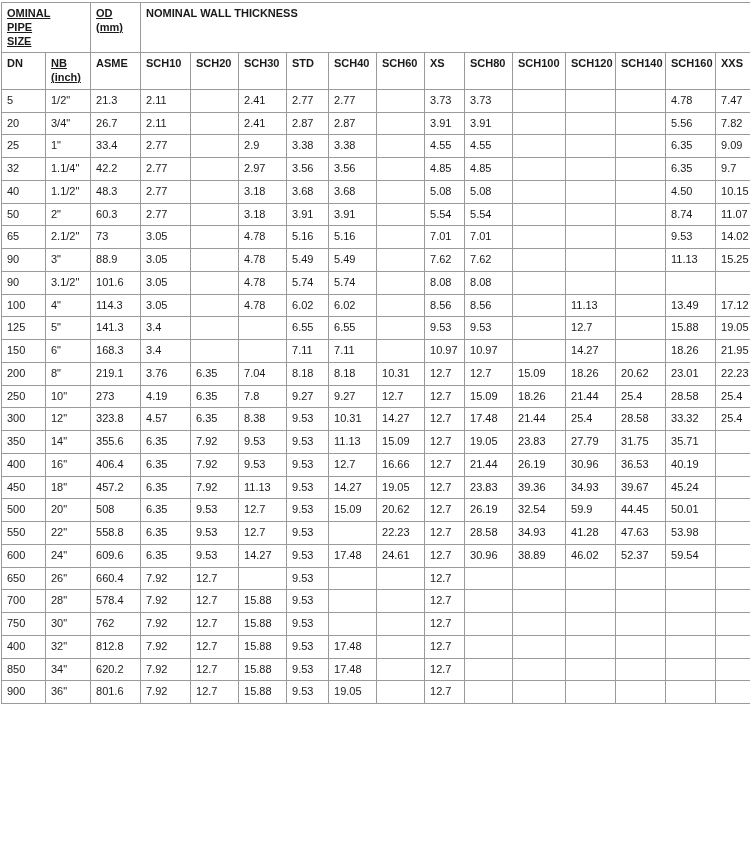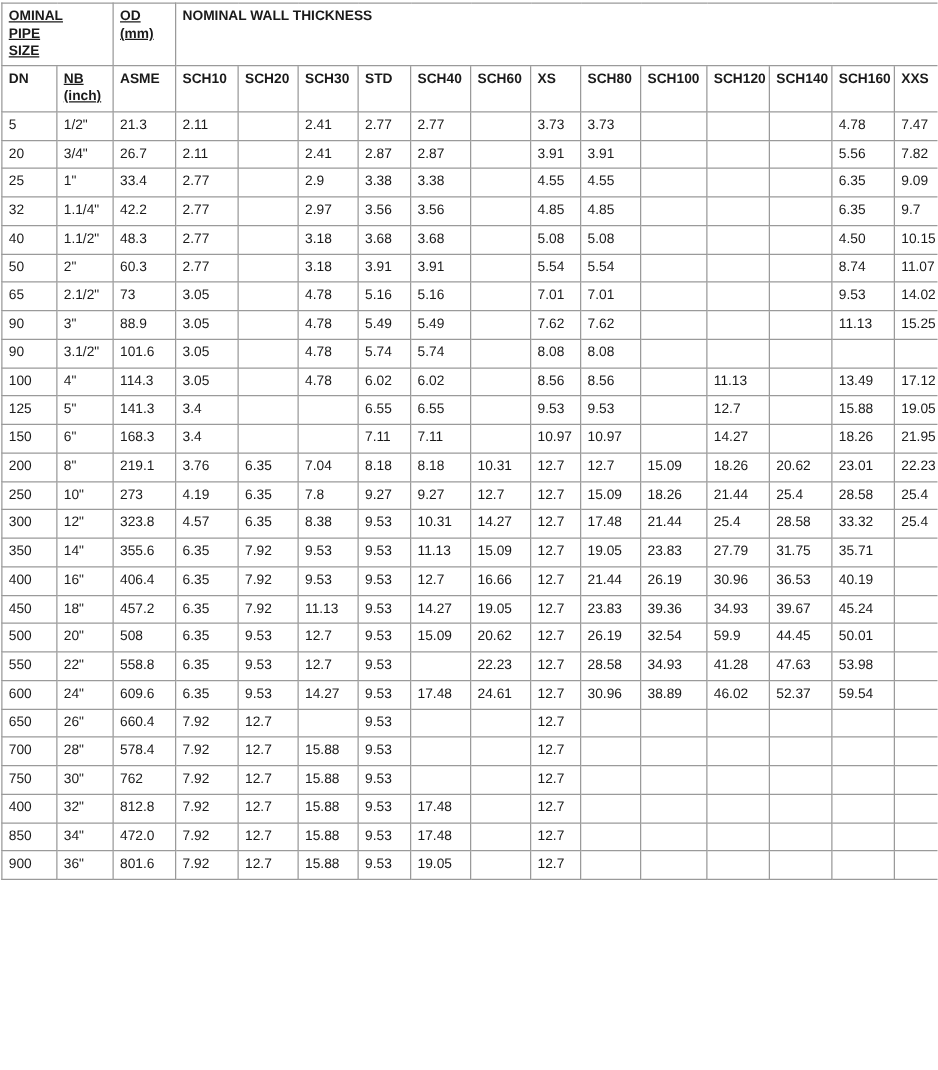--- a/index.html
+++ b/index.html
@@ -582,21 +582,21 @@
           <td></td>
           <td></td>
           <td></td>
           <td></td>
           <td></td>
           <td></td>
         </tr>
         <tr>
           <td>850</td>
           <td>34"</td>
-          <td>472.0</td>
+          <td>620.2</td>
           <td>7.92</td>
           <td>12.7</td>
           <td>15.88</td>
           <td>9.53</td>
           <td>17.48</td>
           <td></td>
           <td>12.7</td>
           <td></td>
           <td></td>
           <td></td>

